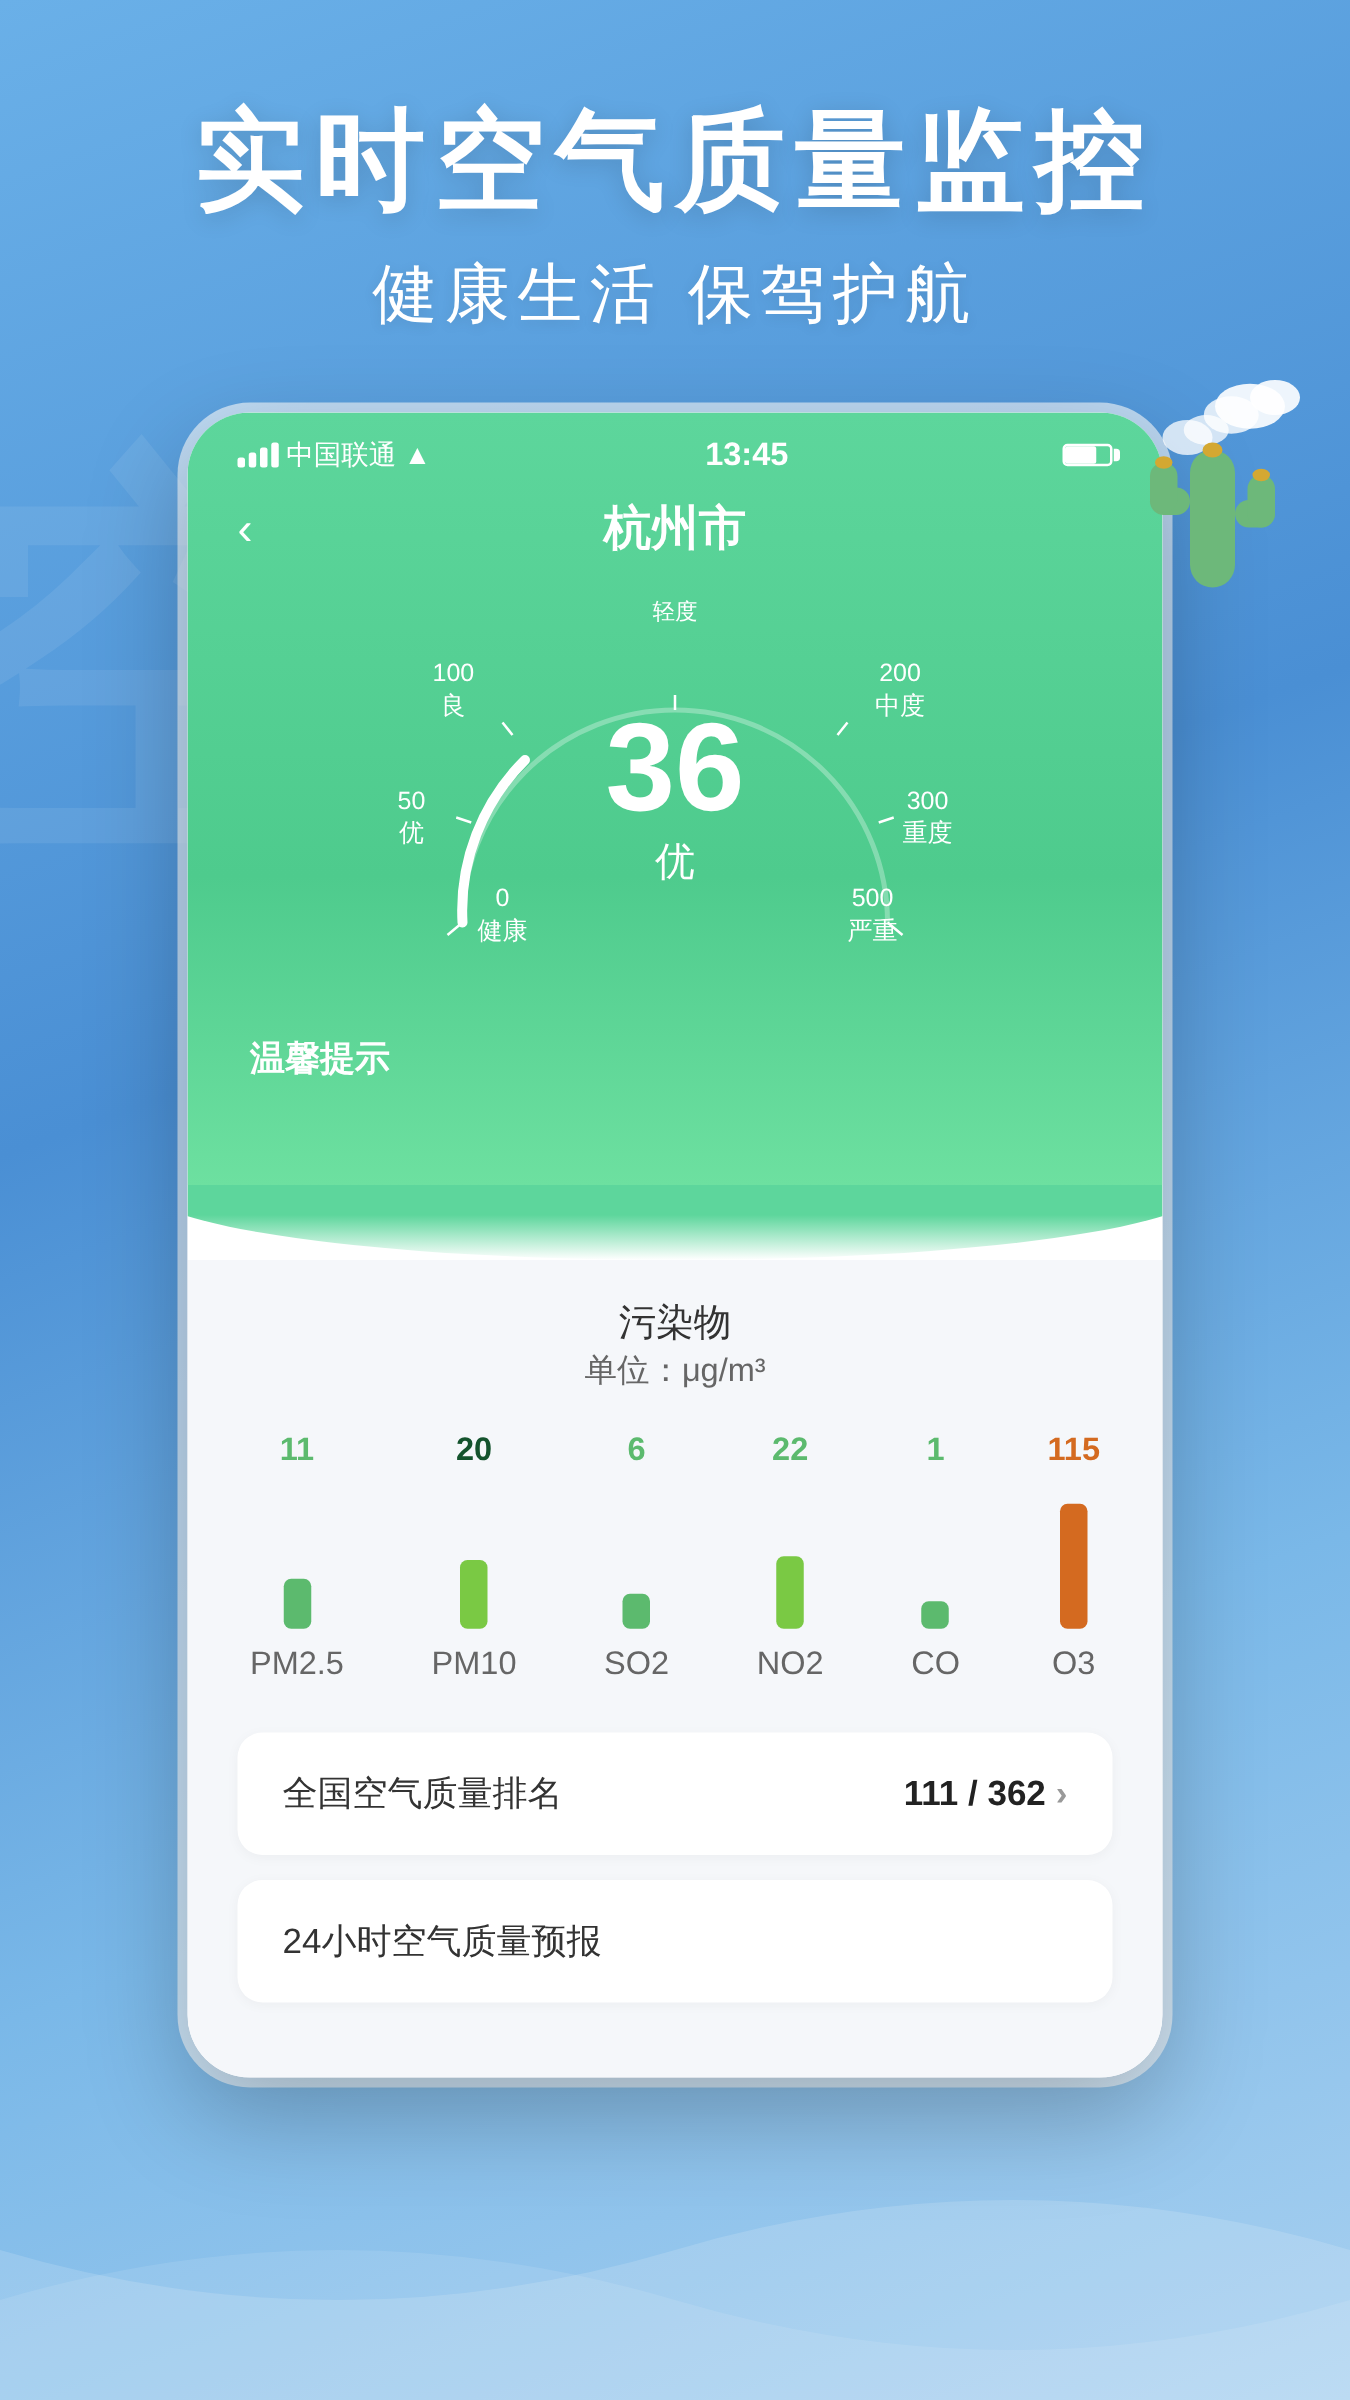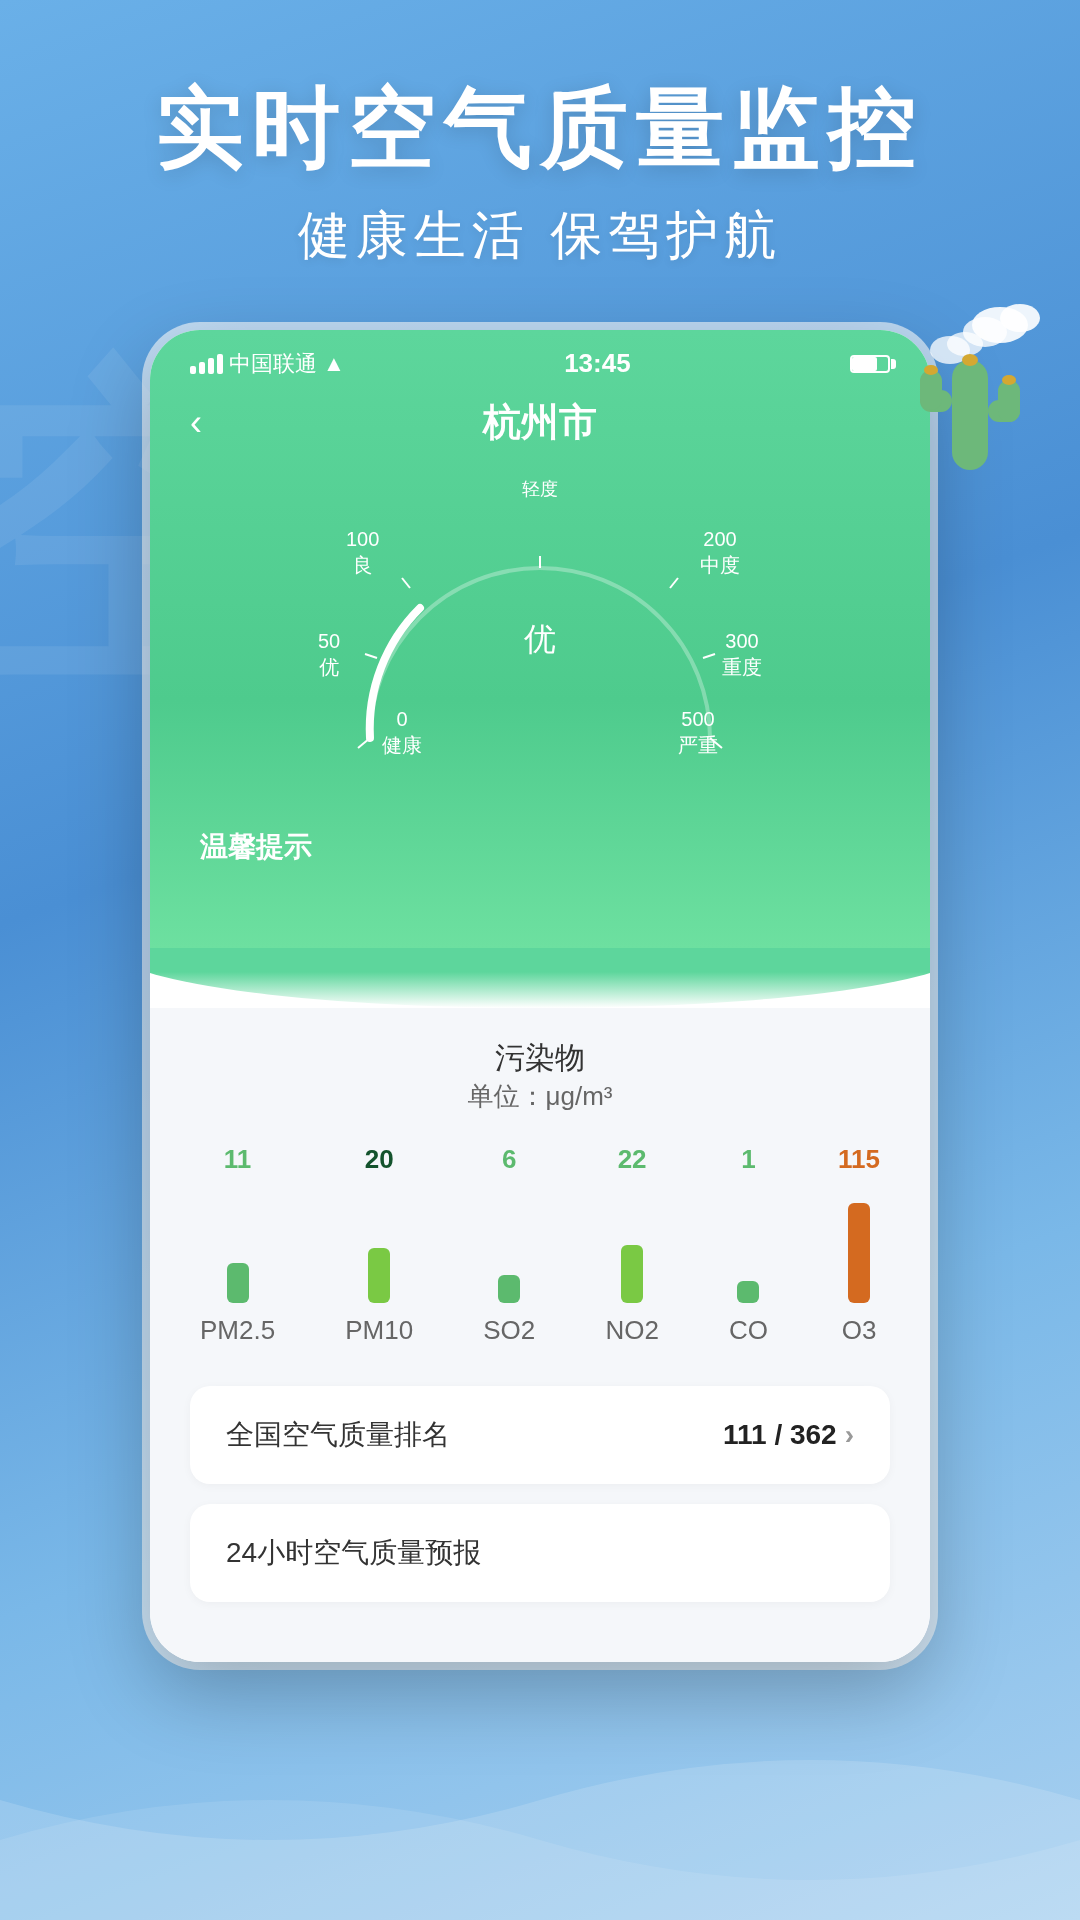--- a/index.html
+++ b/index.html
@@ -415,20 +415,21 @@
             <div>重度</div>
           </div>
           <div class="gauge-label label-500">
             <div>500</div>
             <div>严重</div>
           </div>
         </div>
 
         
         <div class="gauge-center">
+          <div class="gauge-value">36</div>
           <div class="gauge-quality">优</div>
         </div>
       </div>
     </div>
 
     <div class="tip-section">
       <div class="tip-title">温馨提示</div>
     </div>
   </div>
 

